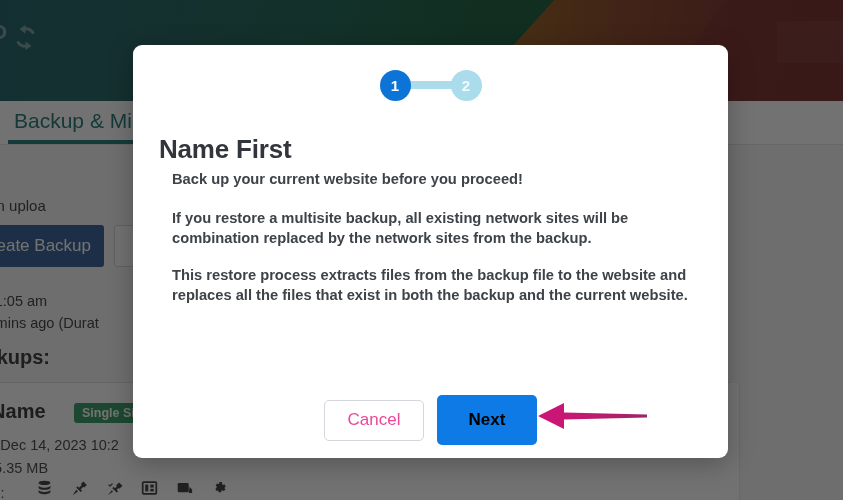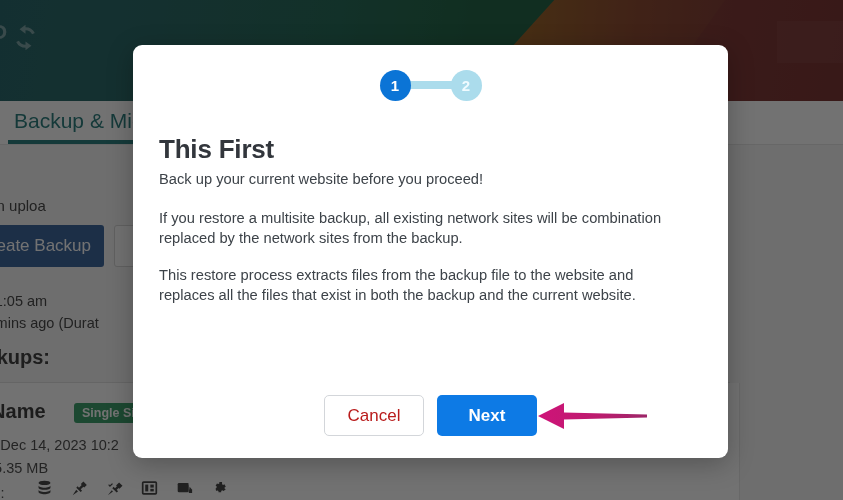--- a/index.html
+++ b/index.html
@@ -146,45 +146,45 @@
   .step.active { background: #0b74d6; }
   .step.inactive { background: #abdcec; color: #f0fbff; }
   .step-line { width: 46px; height: 8px; background: #abdcec; margin: 0 -3px; }
 
   .modal-title {
     position: absolute; left: 26px; top: 89px;
     font-size: 26px; font-weight: 700; color: #32363c;
     letter-spacing: -0.2px;
   }
 
-  .modal-body { position: absolute; left: 26px; top: 124px; width: 520px; }
+  .modal-body { position: absolute; left: 39px; top: 124px; width: 520px; font-weight: bold; }
   .modal-body p {
     font-size: 14.7px; line-height: 20.5px; color: #3d4349;
     margin-bottom: 16px;
   }
   .modal-body p.lead { margin-bottom: 18px; }
   .modal-body p:last-child { margin-bottom: 12px; }
 
   .modal-actions {
     position: absolute; left: 0; top: 350px; width: 595px;
     display: flex; justify-content: center; align-items: center; gap: 13px;
   }
   .btn {
     border-radius: 5px; font-size: 17px;
     display: flex; align-items: center; justify-content: center;
     cursor: pointer; font-family: "Liberation Sans", sans-serif;
   }
   .btn-cancel {
     width: 100px; height: 41px;
-    background: #fff; color: #b91c1c;
+    background: #fff; color: #ec4899;
     border: 1px solid #d3d6da;
   }
   .btn-next {
-    width: 100px; height: 41px;
-    background: #0d7ae5; color: #ffffff; border: none; font-weight: 700;
+    width: 100px; height: 50px;
+    background: #0d7ae5; color: #000000; border: none; font-weight: 700;
   }
 
   
   .arrow-annot {
     position: absolute; left: 534px; top: 400px;
     width: 116px; height: 32px; pointer-events: none;
   }
 </style>
 </head>
 <body>
@@ -282,21 +282,21 @@
   <div class="modal">
 
     <div class="stepper">
       <div class="step-wrap">
         <div class="step active">1</div>
         <div class="step-line"></div>
         <div class="step inactive">2</div>
       </div>
     </div>
 
-    <div class="modal-title">This First</div>
+    <div class="modal-title">Name First</div>
 
     <div class="modal-body">
       <p class="lead">Back up your current website before you proceed!</p>
       <p>If you restore a multisite backup, all existing network sites will be combination replaced by the network sites from the backup.</p>
       <p>This restore process extracts files from the backup file to the website and replaces all the files that exist in both the backup and the current website.</p>
     </div>
 
     <div class="modal-actions">
       <button class="btn btn-cancel">Cancel</button>
       <button class="btn btn-next">Next</button>

